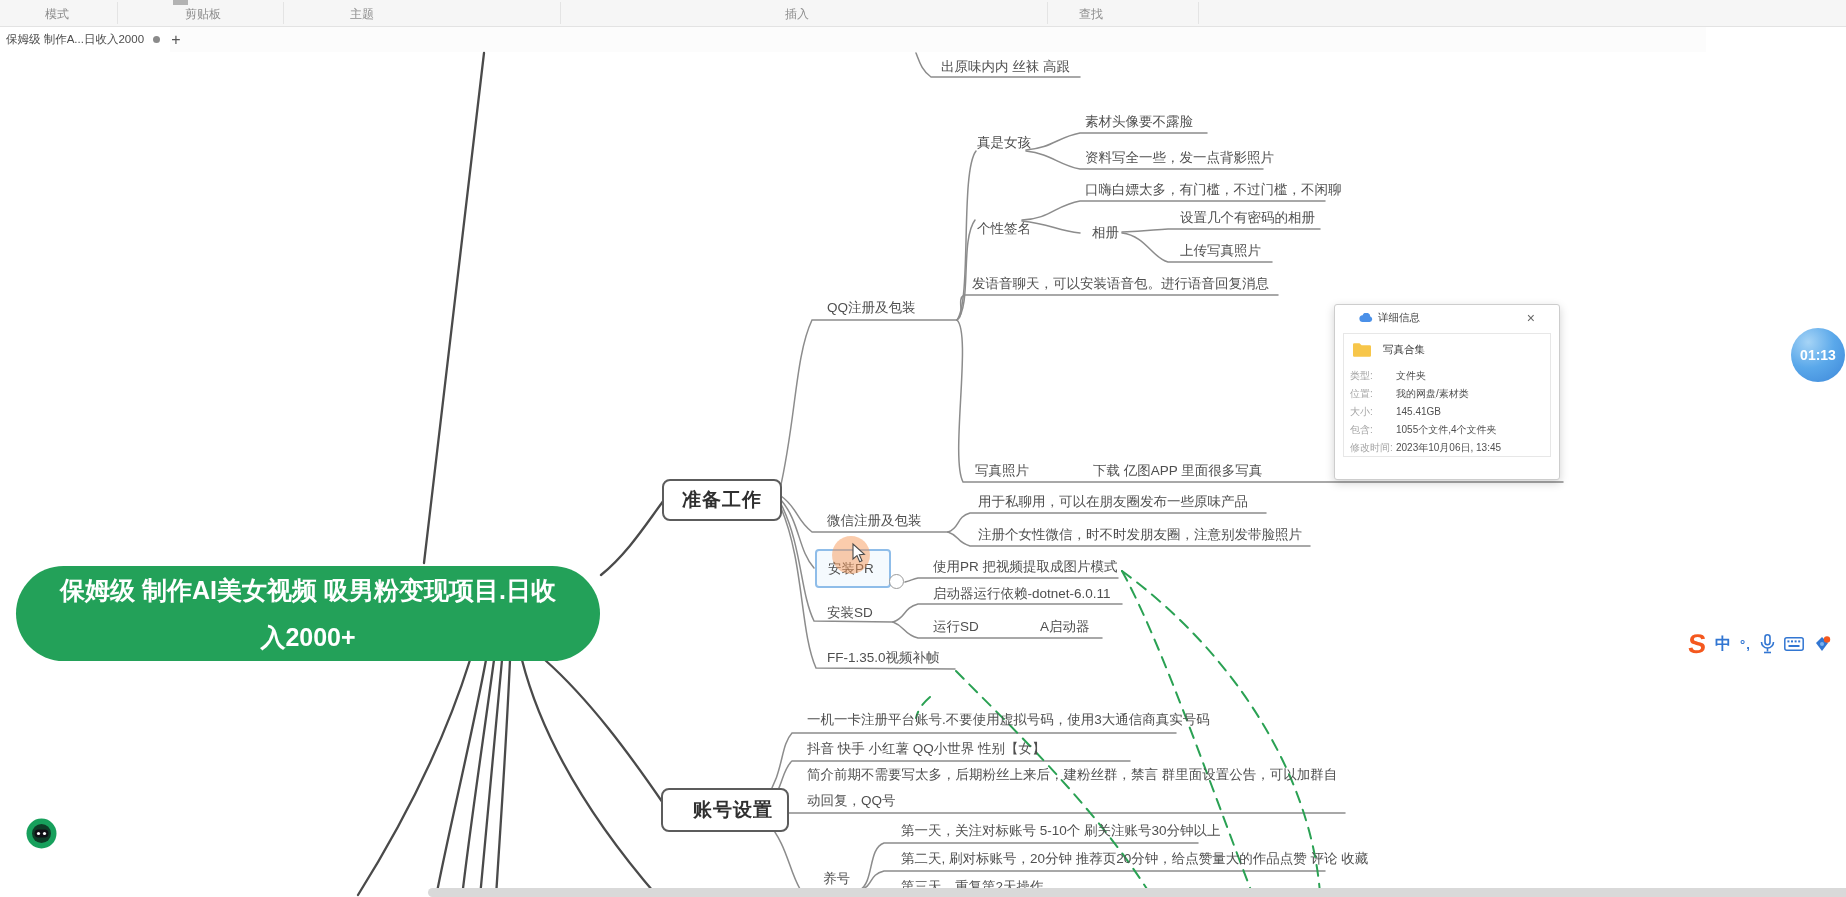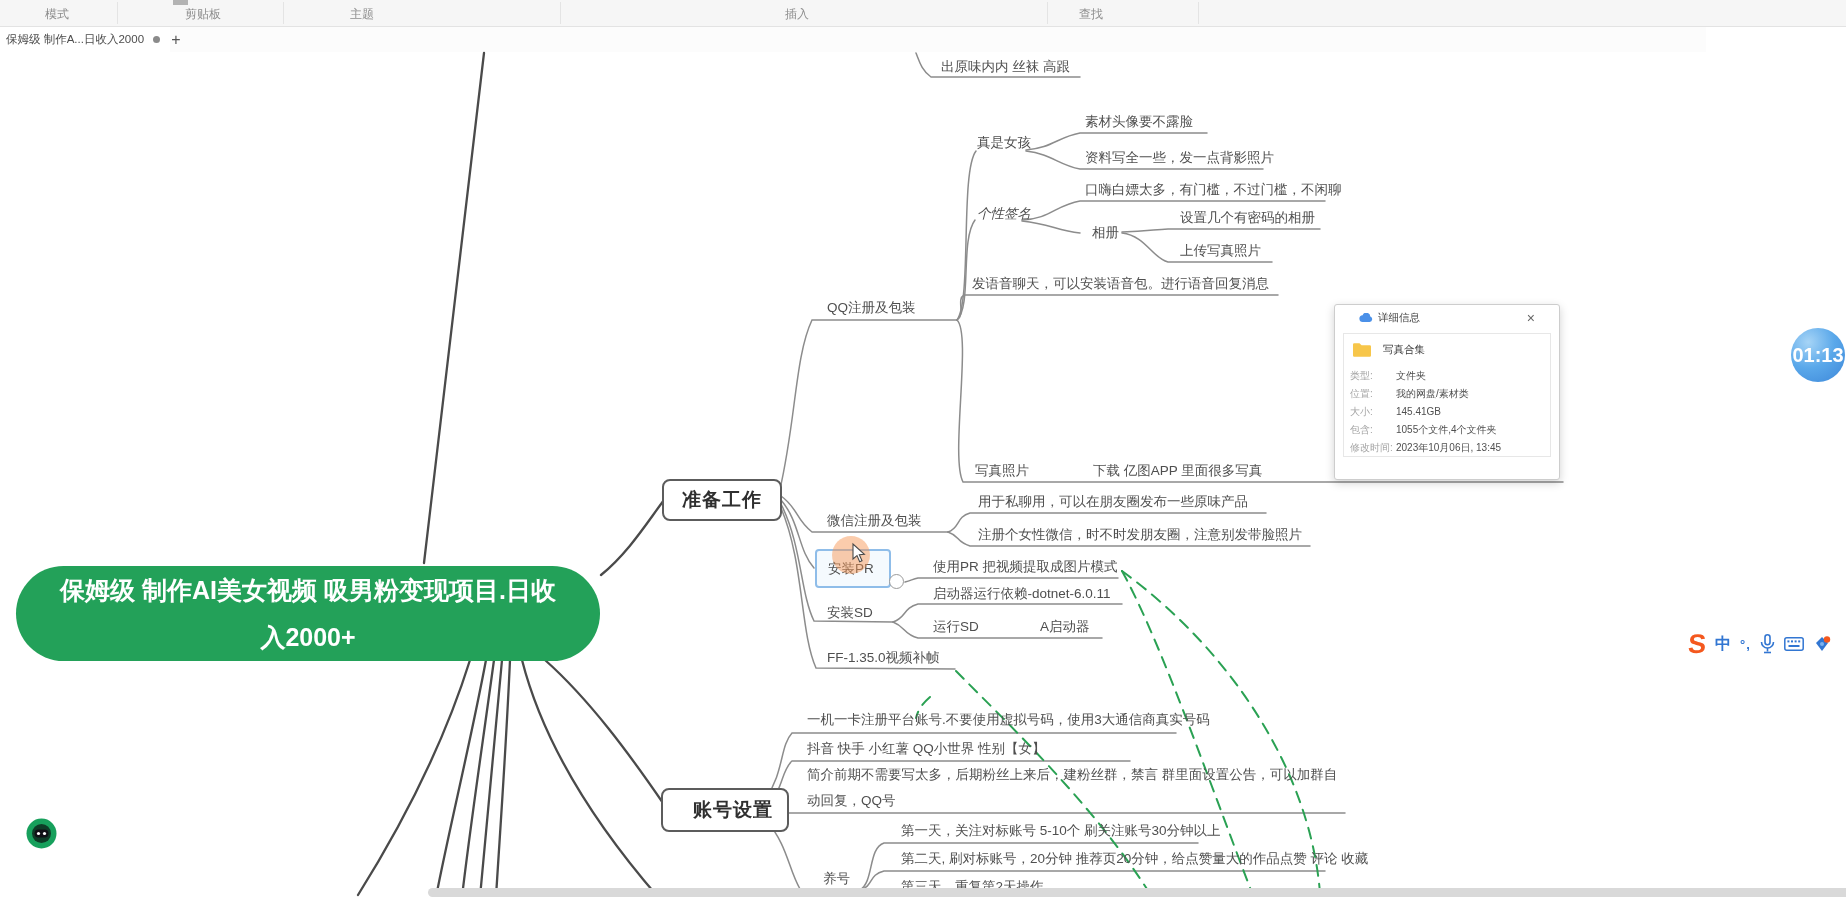--- a/index.html
+++ b/index.html
@@ -45,21 +45,21 @@
   .dlg-close{margin-left:auto;font-size:14px;color:#666;line-height:14px;}
   .dlg-panel{position:absolute;left:8px;top:28px;width:206px;height:122px;border:1px solid #e7e7e7;background:#fff;}
   .dlg-file{position:absolute;left:8px;top:8px;display:flex;align-items:center;gap:11px;}
   .dlg-filename{font-size:10.5px;color:#3d3d3d;}
   .frow{position:absolute;left:0;font-size:10px;line-height:12px;width:100%;}
   .flabel{position:absolute;left:6px;color:#a5a5a5;}
   .fvalue{position:absolute;left:52px;color:#4f4f4f;}
   
   .timer{position:absolute;left:1791px;top:328px;width:54px;height:54px;border-radius:50%;z-index:5;
          background:radial-gradient(circle at 32% 26%,#a6d4f6 0%,#5aa8ea 48%,#3c86d8 100%);
-         color:#fff;font-weight:bold;font-size:20px;display:flex;align-items:center;justify-content:center;}
+         color:#fff;font-weight:bold;font-size:14px;display:flex;align-items:center;justify-content:center;}
   .ime{position:absolute;left:1688px;top:629px;height:30px;z-index:5;display:flex;align-items:center;gap:9px;}
   .ime-s{font-size:27px;font-weight:900;color:#f4581e;line-height:27px;transform:skewX(-4deg);}
   .ime-zh{font-size:16px;font-weight:bold;color:#3276d2;}
   .ime-punct{font-size:13px;font-weight:bold;color:#3276d2;letter-spacing:1px;}
   .bot{position:absolute;left:26px;top:818px;width:31px;height:31px;z-index:5;}
   .hscroll{position:absolute;left:428px;top:888px;width:1418px;height:9px;z-index:4;background:#d9d9d9;
            border-radius:5px 0 0 5px;}
   .cursor{position:absolute;left:831px;top:535px;width:42px;height:42px;z-index:7;pointer-events:none;}
 </style>
 </head>
@@ -147,21 +147,21 @@
 <div class="boxnode" style="left:662px;top:479px;width:116px;height:38px;">准备工作</div>
 <div class="boxnode" style="left:661px;top:788px;width:108px;height:40px;padding-left:16px;">账号设置</div>
 
 <div class="selbox"></div>
 <div class="collapse"></div>
 
 <div class="mn" style="left:941px;top:58px;">出原味内内 丝袜 高跟</div>
 <div class="mn" style="left:977px;top:134px;">真是女孩</div>
 <div class="mn" style="left:1085px;top:113px;">素材头像要不露脸</div>
 <div class="mn" style="left:1085px;top:149px;">资料写全一些，发一点背影照片</div>
-<div class="mn" style="left:977px;top:205px;font-style:italic;">个性签名</div>
+<div class="mn" style="left:977px;top:220px;">个性签名</div>
 <div class="mn" style="left:1085px;top:181px;">口嗨白嫖太多，有门槛，不过门槛，不闲聊</div>
 <div class="mn" style="left:1092px;top:224px;">相册</div>
 <div class="mn" style="left:1180px;top:209px;">设置几个有密码的相册</div>
 <div class="mn" style="left:1180px;top:242px;">上传写真照片</div>
 <div class="mn" style="left:827px;top:299px;">QQ注册及包装</div>
 <div class="mn" style="left:972px;top:275px;">发语音聊天，可以安装语音包。进行语音回复消息</div>
 <div class="mn" style="left:975px;top:462px;">写真照片</div>
 <div class="mn" style="left:1093px;top:462px;">下载  亿图APP  里面很多写真</div>
 <div class="mn" style="left:827px;top:512px;">微信注册及包装</div>
 <div class="mn" style="left:978px;top:493px;">用于私聊用，可以在朋友圈发布一些原味产品</div>

